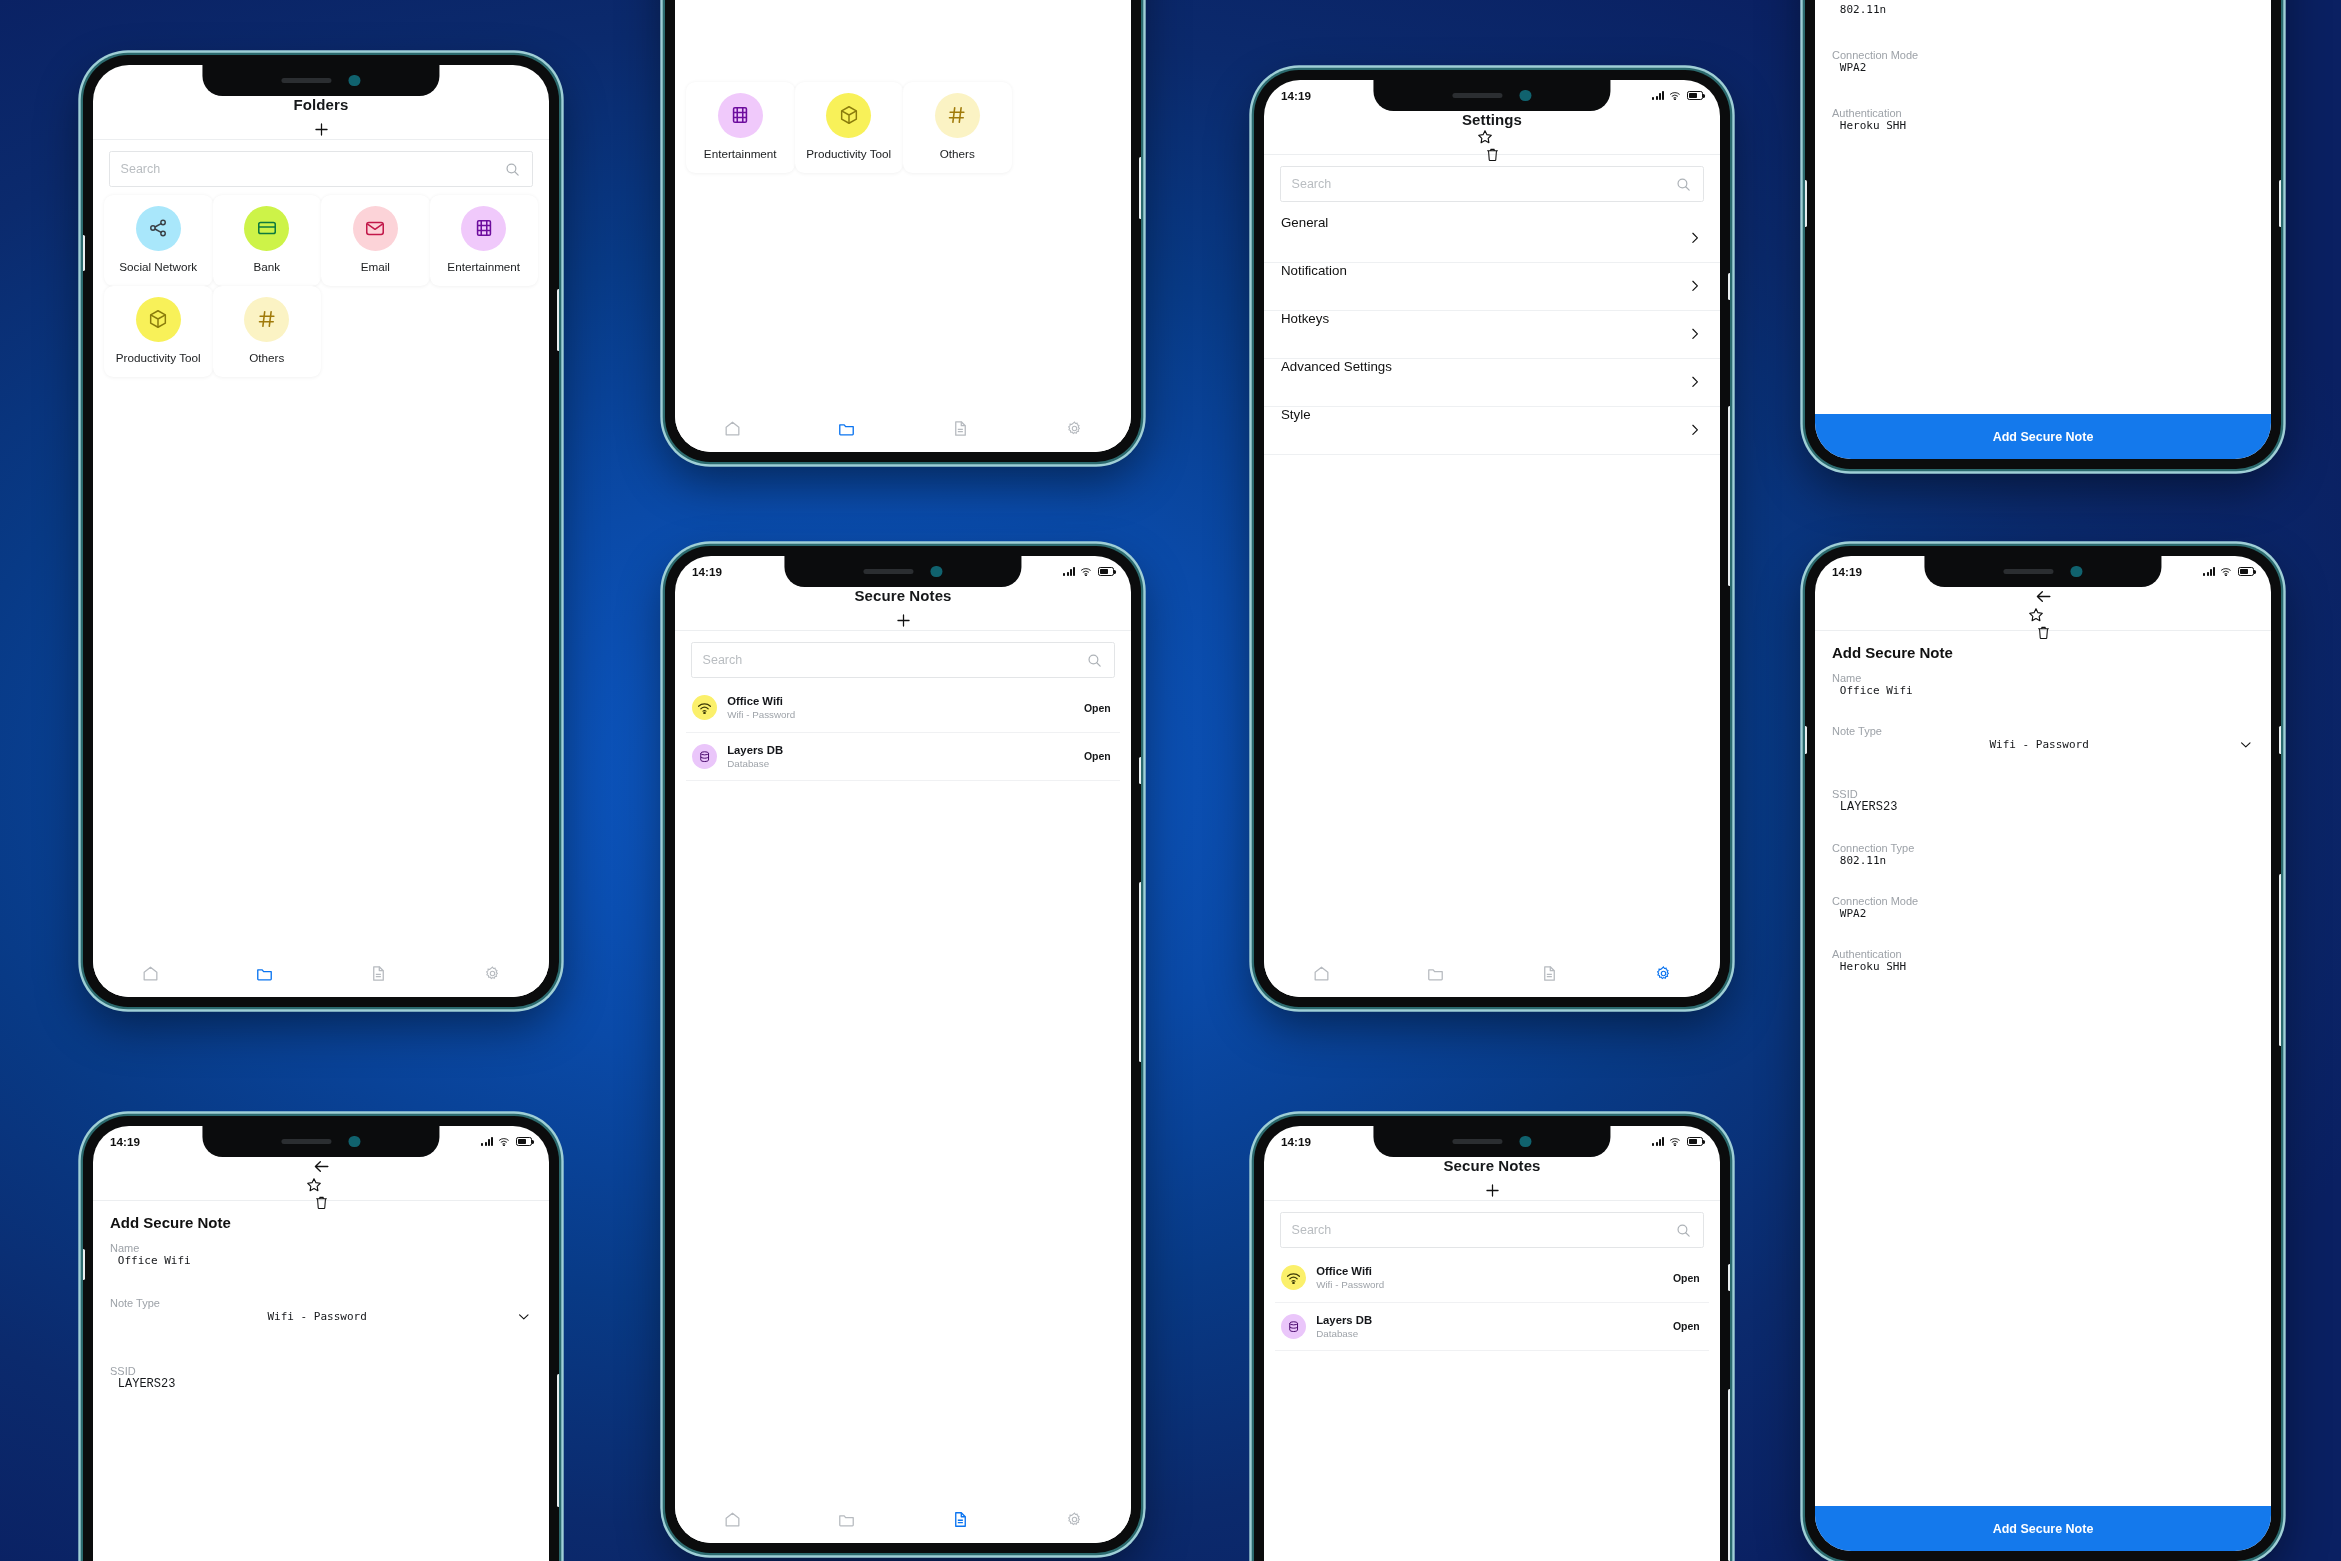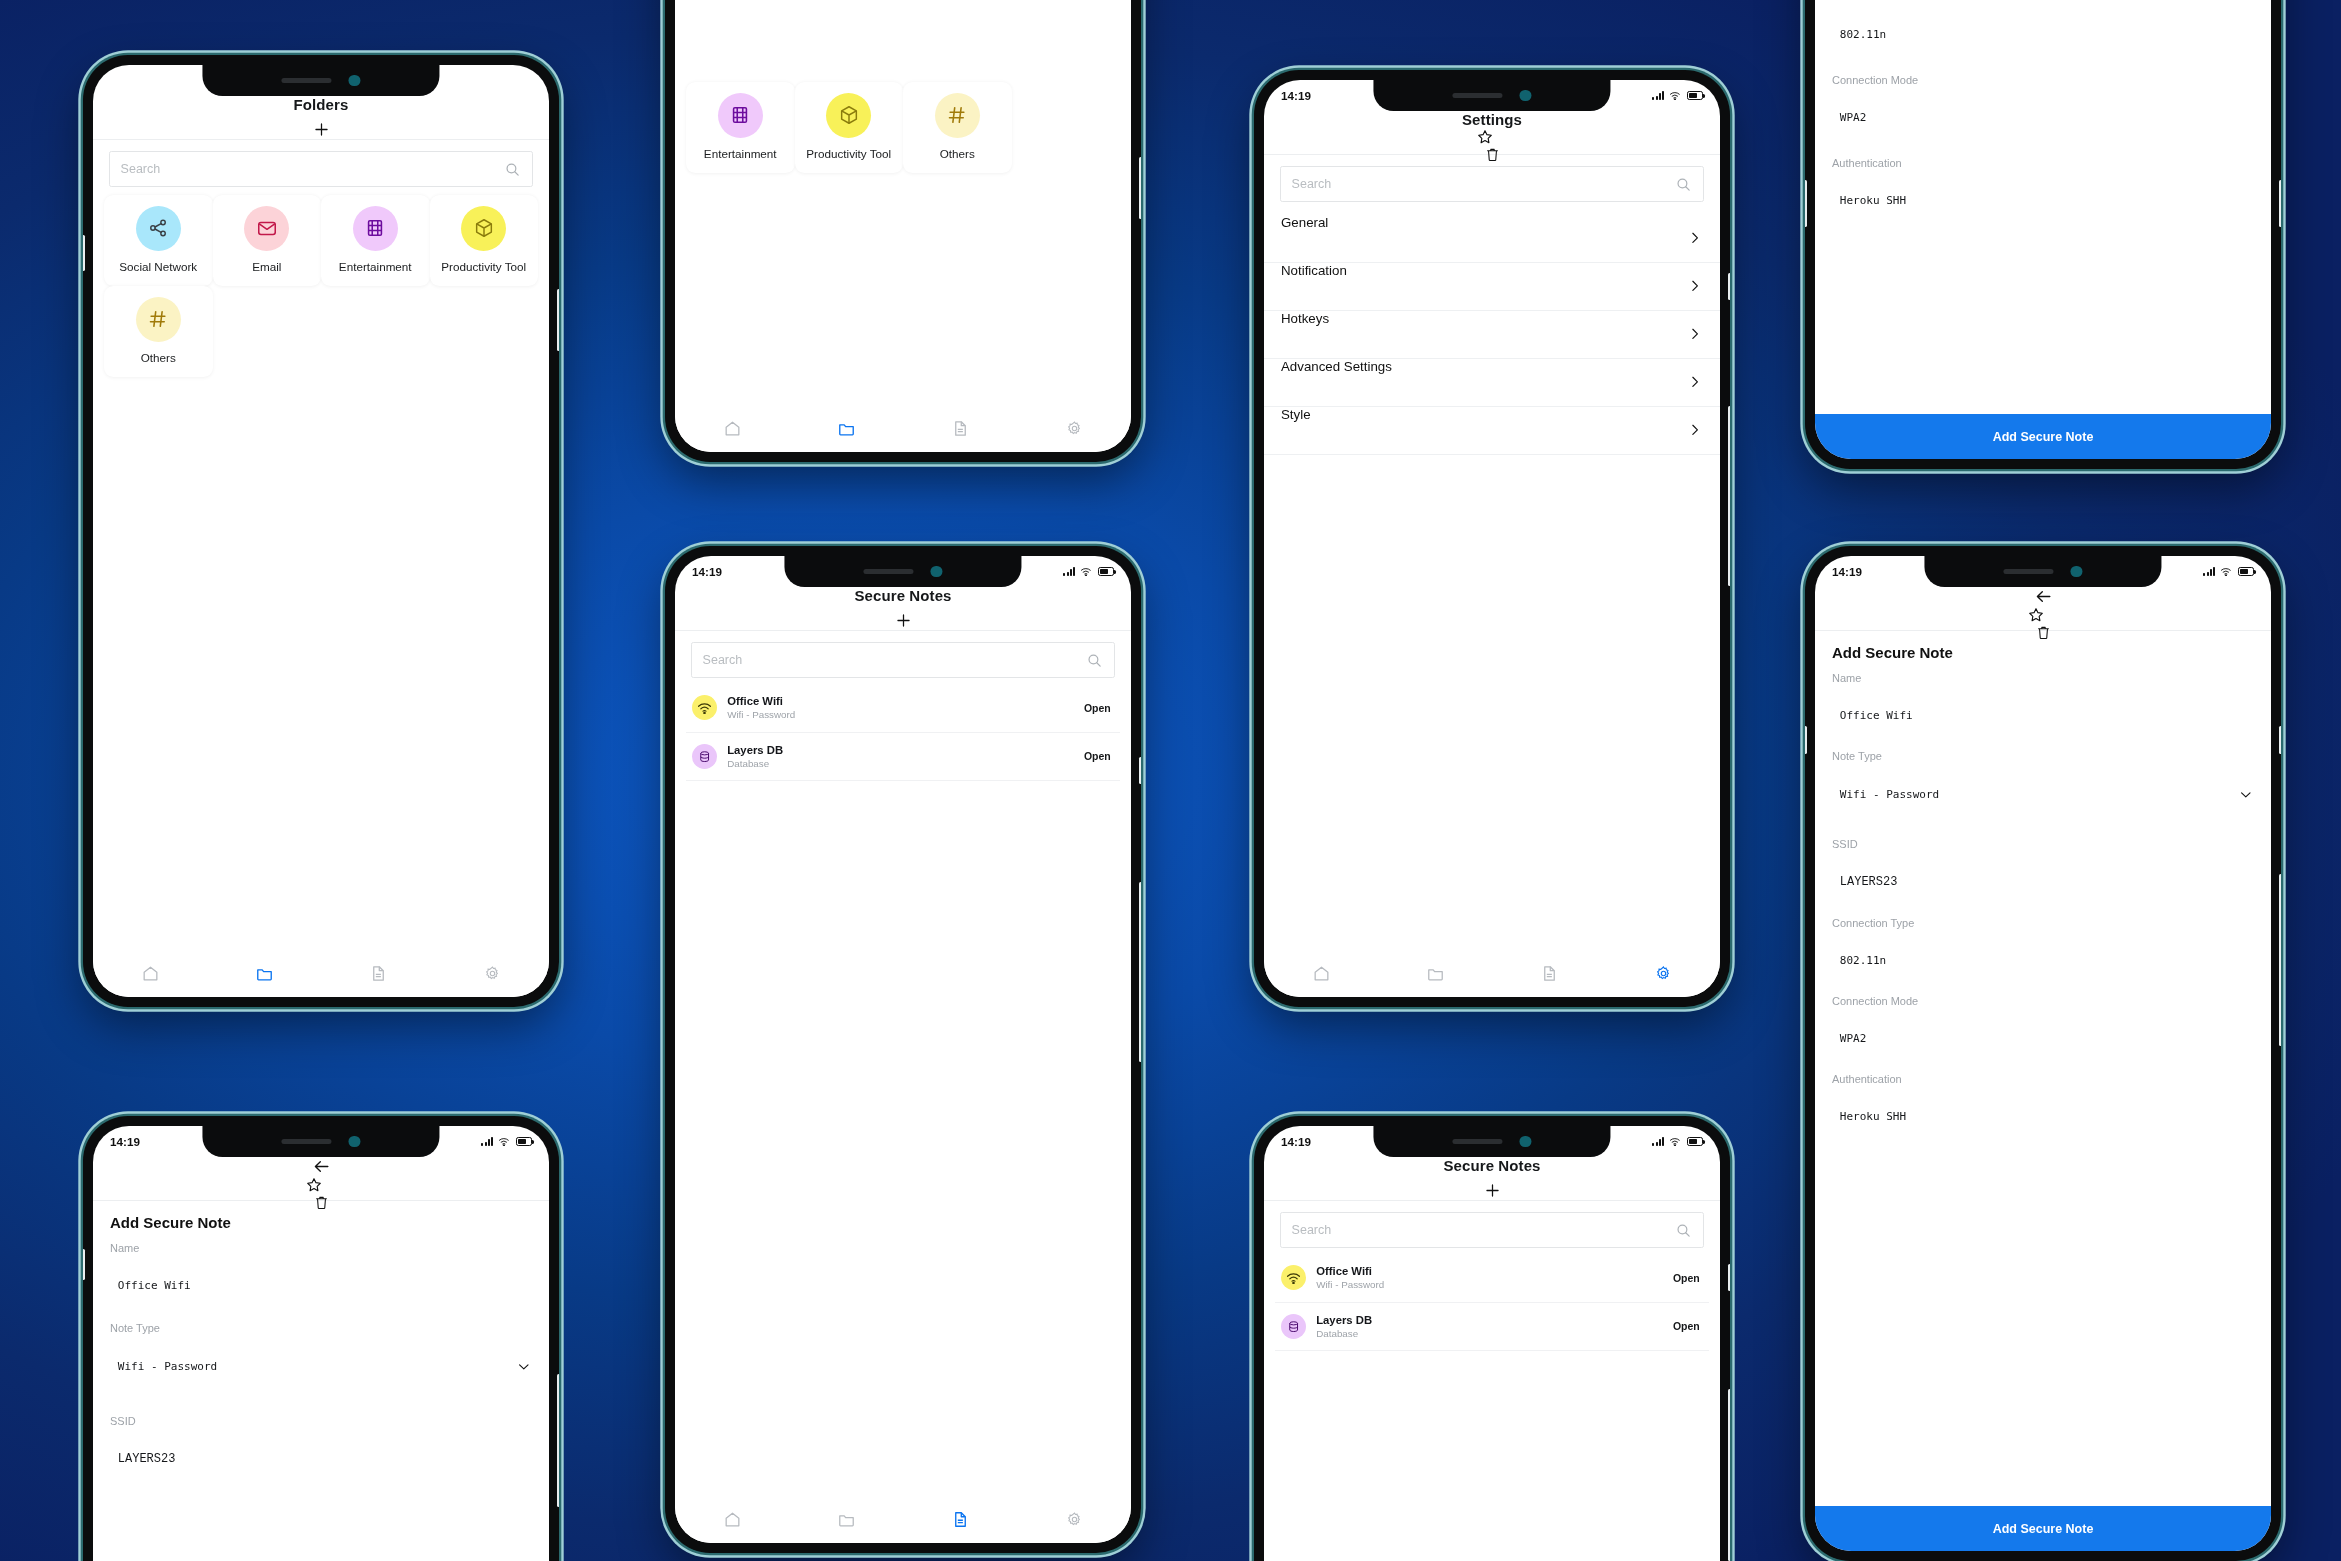--- a/index.html
+++ b/index.html
@@ -106,22 +106,22 @@
   .ntitle { font-size: 11.3px; font-weight: 600; color: #14161a; line-height: 1.25; }
   .nsub { font-size: 9.8px; color: #9ea3a9; line-height: 1.35; }
   .nopen { font-size: 10.5px; font-weight: 600; color: #16181a; padding-right: 3.1px; }
 
   
   .form { padding: 12.5px 17px 0; }
   .formtitle { font-size: 15px; font-weight: 700; color: #111; margin-bottom: 11px; }
   .flbl { font-size: 11px; color: #9da2a8; margin-top: 14px; }
   .fval {
     font-family: "DejaVu Sans Mono", monospace;
-    font-size: 11px; color: #15171a; margin-top: 25px; padding-left: 7.8px;
-    display: flex; align-items: center;
+    font-size: 11px; color: #15171a; margin-top: 0; padding-left: 7.8px;
+    display: flex; align-items: center; text-align: center;
   }
   .fval.sans { font-family: Liberation Mono, monospace; font-size: 12px; }
   .fval .grow { flex: 1; }
 
   .cta {
     position: absolute; left: 0; right: 0; bottom: 0; height: 45px;
     background: #1479ec; color: #fff; display: flex; align-items: center; justify-content: center;
     font-size: 12.5px; font-weight: 600;
   }
 
@@ -186,20 +186,29 @@
           <svg width="22" height="22" viewBox="0 0 24 24" fill="none" stroke="#3a4046" stroke-width="1.6" stroke-linecap="round">
               <circle cx="17.5" cy="6" r="2.4"></circle>
               <circle cx="6.5" cy="12" r="2.4"></circle>
               <circle cx="17.5" cy="18" r="2.4"></circle>
               <path d="M8.7 10.9l6.7-3.6M8.7 13.1l6.7 3.6"></path>
             </svg>
         </div>
         <div class="flabel">Social Network</div>
       </div>
 
+      <div class="fcard">
+        <div class="fcircle" style="background:#cdf348">
+          <svg width="22" height="22" viewBox="0 0 24 24" fill="none" stroke="#0d7a3e" stroke-width="1.7">
+              <rect x="3" y="6" width="18" height="12" rx="2"></rect>
+              <path d="M3 11h18"></path>
+            </svg>
+        </div>
+        <div class="flabel">Bank</div>
+      </div>
 
       <div class="fcard">
         <div class="fcircle" style="background:#fcd3d8">
           <svg width="22" height="22" viewBox="0 0 24 24" fill="none" stroke="#c2184a" stroke-width="1.7" stroke-linejoin="round">
               <rect x="3" y="6" width="18" height="13" rx="2.4"></rect>
               <path d="M3.6 7.4L12 13.4l8.4-6"></path>
             </svg>
         </div>
         <div class="flabel">Email</div>
       </div>

